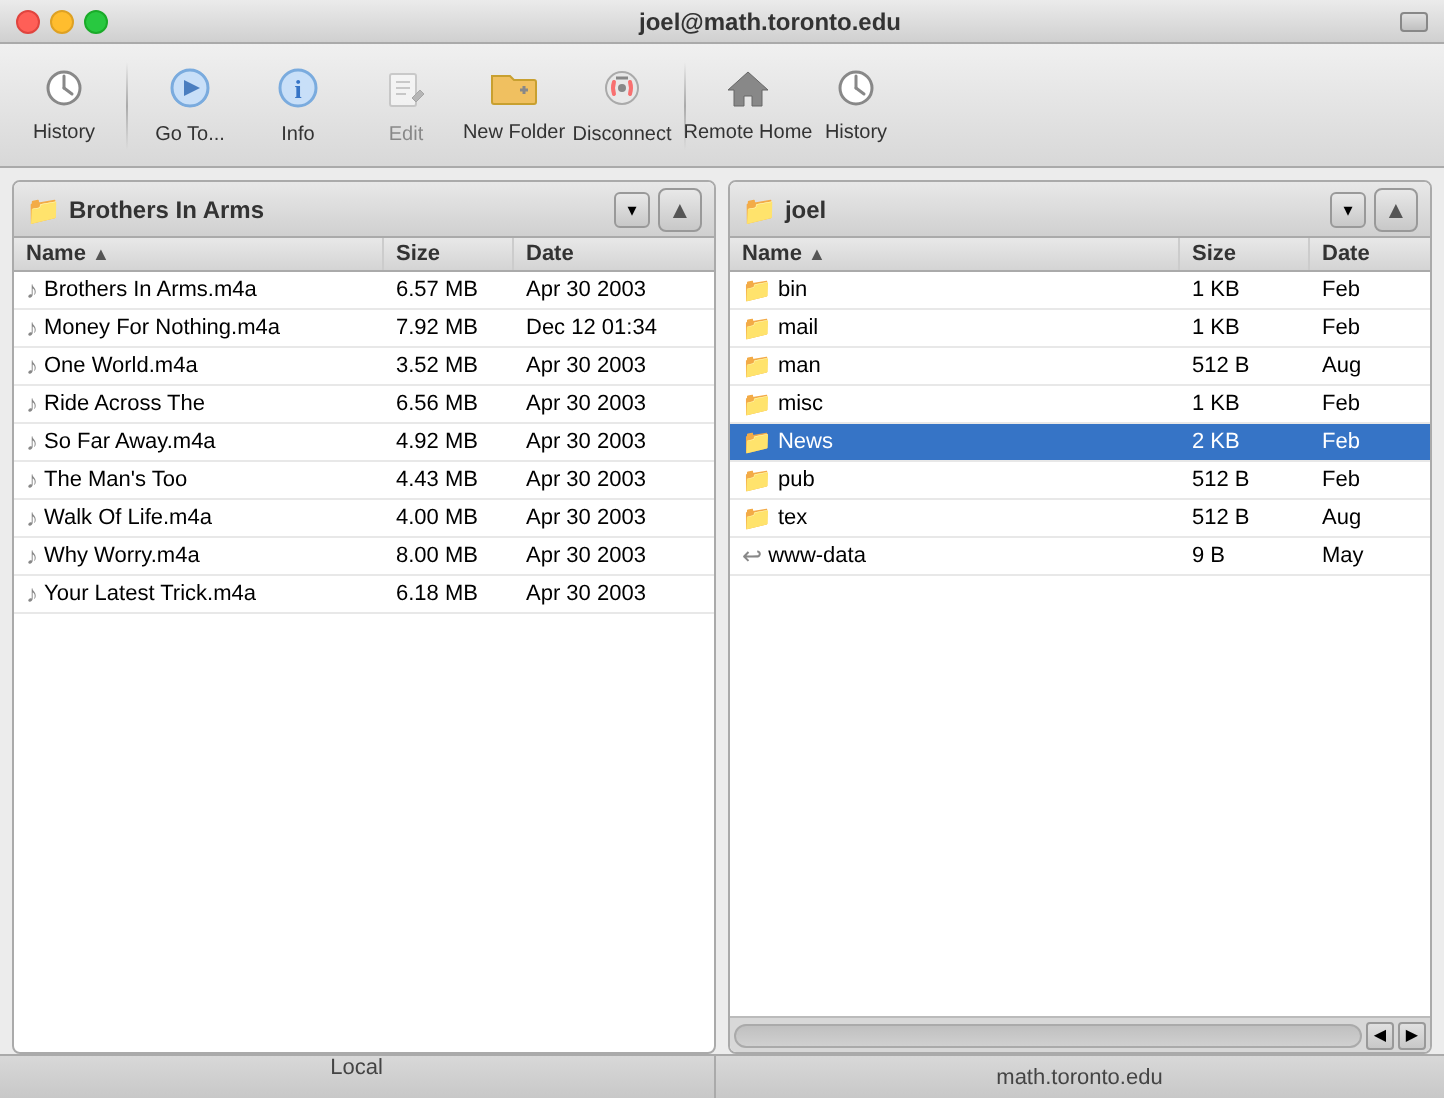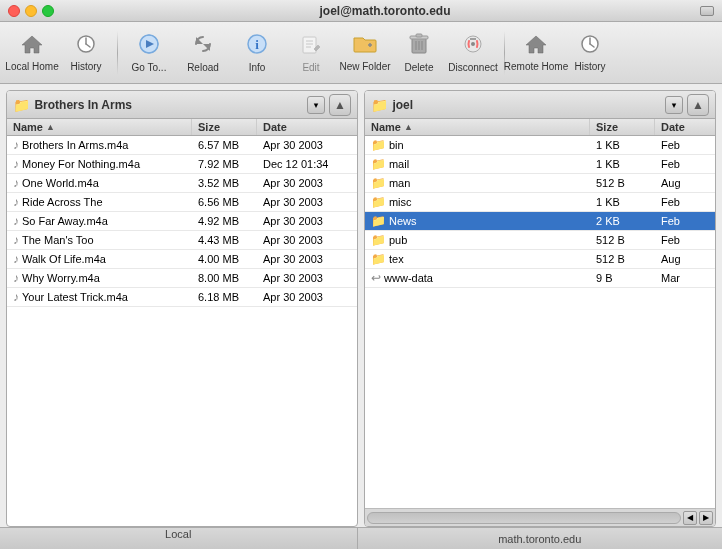--- a/index.html
+++ b/index.html
@@ -248,28 +248,20 @@
     <div class="traffic-light tl-red"></div>
     <div class="traffic-light tl-yellow"></div>
     <div class="traffic-light tl-green"></div>
   </div>
   <span class="titlebar-title">joel@math.toronto.edu</span>
   <div class="titlebar-expand"></div>
 </div>
 
 <div class="toolbar">
 
-  <button class="toolbar-btn">
-    <span class="icon">
-      <svg width="22" height="20" viewBox="0 0 22 20">
-        <polygon points="11,2 1,11 4,11 4,19 9,19 9,14 13,14 13,19 18,19 18,11 21,11" fill="#888" stroke="#666" stroke-width="0.5"></polygon>
-      </svg>
-    </span>
-    <span class="label">Local Home</span>
-  </button>
 
   <button class="toolbar-btn">
     <span class="icon">
       <svg width="20" height="20" viewBox="0 0 20 20">
         <circle cx="10" cy="10" r="8" fill="white" stroke="#888" stroke-width="1.5"></circle>
         <line x1="10" y1="10" x2="10" y2="4" stroke="#888" stroke-width="1.5" stroke-linecap="round"></line>
         <line x1="10" y1="10" x2="14" y2="13" stroke="#888" stroke-width="1.5" stroke-linecap="round"></line>
       </svg>
     </span>
     <span class="label">History</span>
@@ -281,31 +273,20 @@
     <span class="icon">
       <svg width="22" height="22" viewBox="0 0 22 22">
         <circle cx="11" cy="11" r="9" fill="#c8dff8" stroke="#7aabde" stroke-width="1"></circle>
         <polygon points="8,7 16,11 8,15" fill="#4a7ec0"></polygon>
         <circle cx="11" cy="11" r="9" fill="none" stroke="#7aabde" stroke-width="1.5"></circle>
       </svg>
     </span>
     <span class="label">Go To...</span>
   </button>
 
-  <button class="toolbar-btn">
-    <span class="icon">
-      <svg width="22" height="22" viewBox="0 0 22 22">
-        <path d="M4,11 A7,7 0 0,1 11,4" fill="none" stroke="#888" stroke-width="2" stroke-linecap="round"></path>
-        <path d="M18,11 A7,7 0 0,1 11,18" fill="none" stroke="#888" stroke-width="2" stroke-linecap="round"></path>
-        <polygon points="4,4 4,11 11,11" fill="#888"></polygon>
-        <polygon points="18,18 18,11 11,11" fill="#888"></polygon>
-      </svg>
-    </span>
-    <span class="label">Reload</span>
-  </button>
 
   <button class="toolbar-btn">
     <span class="icon">
       <svg width="22" height="22" viewBox="0 0 22 22">
         <circle cx="11" cy="11" r="9" fill="#c8dff8" stroke="#7aabde" stroke-width="1.5"></circle>
         <text x="11" y="16" text-anchor="middle" font-size="13" font-weight="bold" fill="#3674c6" font-family="serif">i</text>
       </svg>
     </span>
     <span class="label">Info</span>
   </button>
@@ -327,33 +308,20 @@
     <span class="icon">
       <svg width="24" height="20" viewBox="0 0 24 20">
         <path d="M1,4 L1,17 Q1,18 2,18 L22,18 Q23,18 23,17 L23,7 Q23,6 22,6 L12,6 L10,4 Z" fill="#f0c060" stroke="#c8a030" stroke-width="1"></path>
         <line x1="15" y1="11" x2="19" y2="11" stroke="#888" stroke-width="1.5"></line>
         <line x1="17" y1="9" x2="17" y2="13" stroke="#888" stroke-width="1.5"></line>
       </svg>
     </span>
     <span class="label">New Folder</span>
   </button>
 
-  <button class="toolbar-btn">
-    <span class="icon">
-      <svg width="20" height="22" viewBox="0 0 20 22">
-        <rect x="3" y="5" width="14" height="15" rx="1" fill="#aaa" stroke="#888" stroke-width="1"></rect>
-        <rect x="1" y="3" width="18" height="3" rx="1" fill="#ccc" stroke="#999" stroke-width="1"></rect>
-        <rect x="7" y="1" width="6" height="3" rx="1" fill="#bbb" stroke="#999" stroke-width="1"></rect>
-        <line x1="7" y1="8" x2="7" y2="17" stroke="#888" stroke-width="1"></line>
-        <line x1="10" y1="8" x2="10" y2="17" stroke="#888" stroke-width="1"></line>
-        <line x1="13" y1="8" x2="13" y2="17" stroke="#888" stroke-width="1"></line>
-      </svg>
-    </span>
-    <span class="label">Delete</span>
-  </button>
 
   <button class="toolbar-btn">
     <span class="icon">
       <svg width="22" height="22" viewBox="0 0 22 22">
         <circle cx="11" cy="11" r="8" fill="#e8e8e8" stroke="#aaa" stroke-width="1"></circle>
         <path d="M7,8 Q6,11 7,14" fill="none" stroke="#f87070" stroke-width="2" stroke-linecap="round"></path>
         <path d="M15,8 Q16,11 15,14" fill="none" stroke="#f87070" stroke-width="2" stroke-linecap="round"></path>
         <circle cx="11" cy="11" r="2" fill="#888"></circle>
         <line x1="8" y1="6" x2="14" y2="6" stroke="#888" stroke-width="1.5"></line>
       </svg>
@@ -559,21 +527,21 @@
       </div>
       <div class="table-cell">512 B</div>
       <div class="table-cell">Aug</div>
     </div>
           <div class="table-row">
       <div class="table-cell">
         <span class="file-icon" style="color:#888;">↩</span>
         <span>www-data</span>
       </div>
       <div class="table-cell">9 B</div>
-      <div class="table-cell">Mar</div>
+      <div class="table-cell">May</div>
     </div>
         </div>
     </div>
 
     <div style="height:18px; background:#d8d8d8; border-top:1px solid #bbb; display:flex; align-items:center; padding:0 2px; gap:2px;">
       <div style="flex:1; height:12px; background:linear-gradient(to bottom,#c0c0c0,#d0d0d0); border:1px solid #aaa; border-radius:6px;"></div>
       <div style="width:14px;height:14px;background:linear-gradient(to bottom,#e0e0e0,#c8c8c8);border:1px solid #999;border-radius:2px;display:flex;align-items:center;justify-content:center;font-size:8px;cursor:pointer;">◀</div>
       <div style="width:14px;height:14px;background:linear-gradient(to bottom,#e0e0e0,#c8c8c8);border:1px solid #999;border-radius:2px;display:flex;align-items:center;justify-content:center;font-size:8px;cursor:pointer;">▶</div>
     </div>
   </div>

